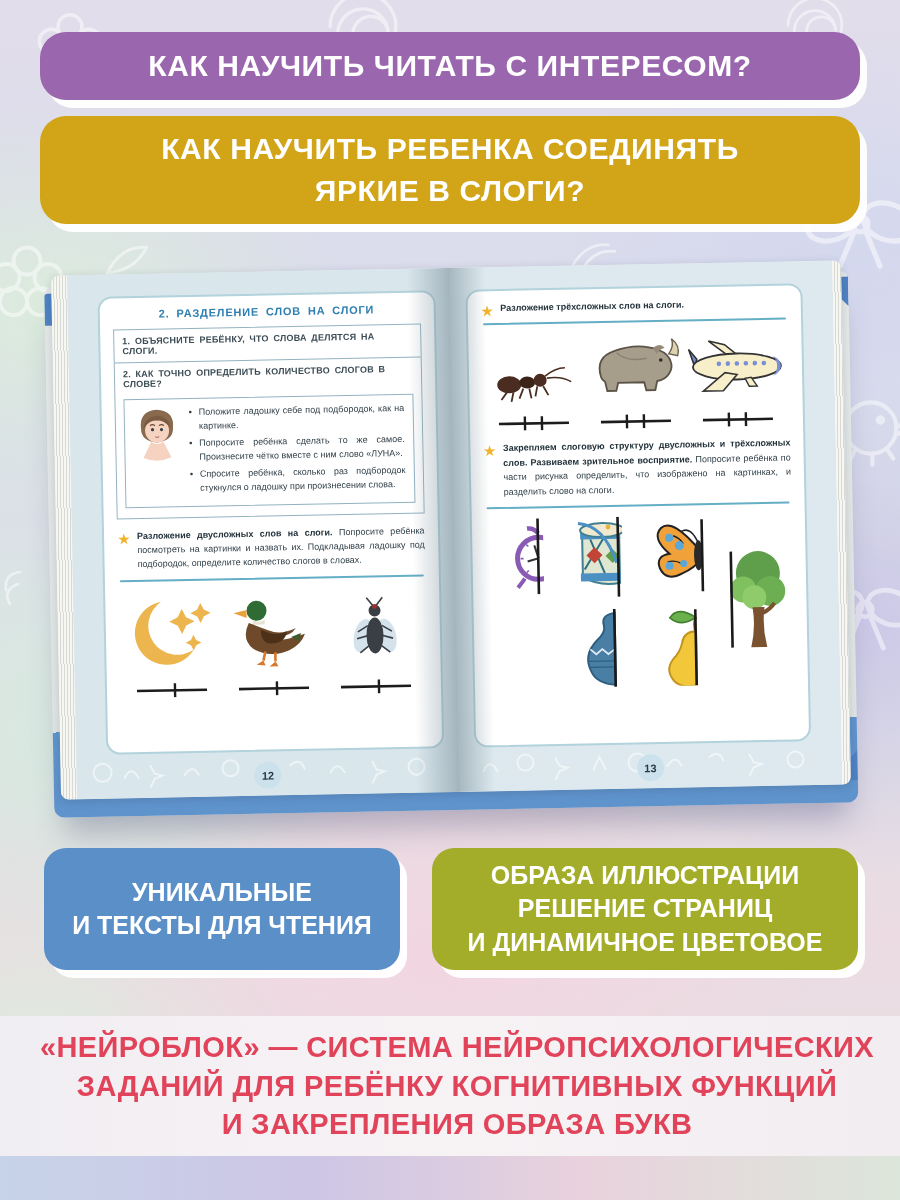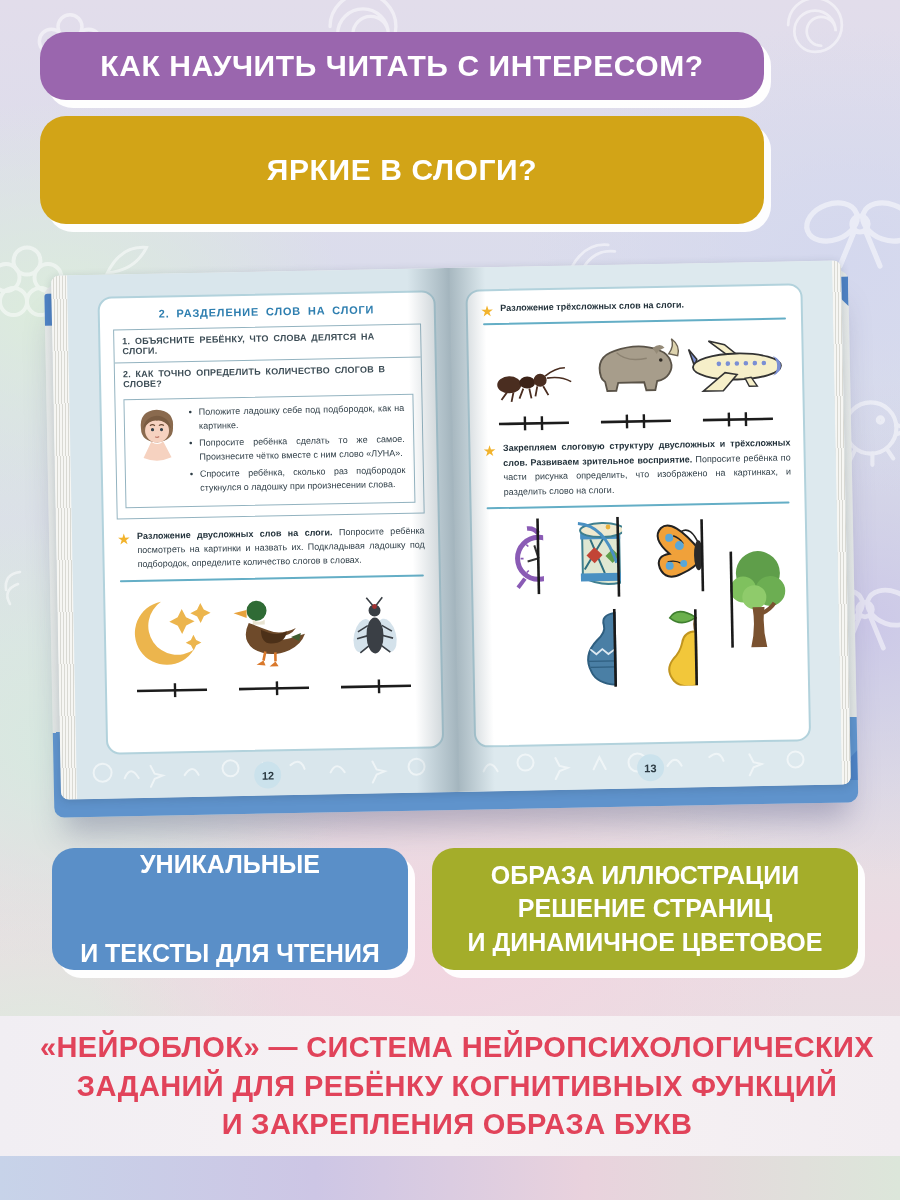--- a/index.html
+++ b/index.html
@@ -12,31 +12,31 @@
       radial-gradient(ellipse 430px 360px at 96% 52%, #ccc8e8 0%, rgba(204,200,232,0) 70%),
       radial-gradient(ellipse 520px 300px at 50% 80%, #f2d6e1 0%, rgba(242,214,225,0) 70%),
       radial-gradient(ellipse 380px 280px at 4% 88%, #dfe9df 0%, rgba(223,233,223,0) 70%),
       linear-gradient(180deg,#e2ddeb 0%,#d9dcec 28%,#dde4e4 55%,#ecdbe3 78%,#e3e3e2 100%);
   }
   .doodle{position:absolute;opacity:.5;pointer-events:none;}
   .doodle svg{display:block;}
   .doodle path,.doodle circle,.doodle ellipse{fill:none;stroke:#fff;stroke-width:2.6;stroke-linecap:round;}
 
   
-  .banner{position:absolute;left:40px;width:724px;border-radius:26px;
+  .banner{position:absolute;left:40px;width:820px;border-radius:26px;
     box-shadow:7px 8px 0 rgba(255,255,255,.95);
     display:flex;flex-direction:column;align-items:center;justify-content:center;
     color:#fff;font-weight:bold;text-align:center;}
   .banner-top{top:32px;height:68px;background:#9a66ae;font-size:30px;letter-spacing:.6px;}
   .banner-q{top:116px;height:108px;background:#d2a417;font-size:30px;line-height:1.4;letter-spacing:.6px;}
   .feature{position:absolute;top:848px;height:122px;border-radius:22px;
     box-shadow:7px 8px 0 rgba(255,255,255,.95);
     display:flex;flex-direction:column;align-items:center;justify-content:center;
     color:#fff;font-weight:bold;font-size:25px;line-height:1.34;text-align:center;}
-  .feature-blue{left:52px;width:356px;background:#5a8fc8;justify-content:space-between;}
+  .feature-blue{left:44px;width:356px;background:#5a8fc8;}
   .feature-green{left:432px;width:426px;background:#a4ad2a;}
 
   
   .neuro{position:absolute;left:0;top:1016px;width:900px;height:140px;
     background:linear-gradient(90deg,#f1eef3,#f7f2f4 50%,#f2edf1);
     display:flex;flex-direction:column;justify-content:center;text-align:center;}
   .neuro div{color:#e1435a;font-weight:bold;font-size:29px;line-height:1.34;letter-spacing:.4px;margin-left:14px;}
   .bottomband{position:absolute;left:0;top:1156px;width:900px;height:44px;
     background:linear-gradient(90deg,#c7d3e9,#cdc6e5 35%,#e9d2dd 65%,#dce6da);}
 
@@ -162,20 +162,21 @@
     <svg width="70" height="44" viewBox="0 0 60 40">
         <path d="M8 30 Q20 6 42 8 M20 28 Q30 12 48 14"></path>
       </svg>
   </div>
 
   <div class="banner banner-top">
     <div>КАК НАУЧИТЬ ЧИТАТЬ С ИНТЕРЕСОМ?</div>
   </div>
 
   <div class="banner banner-q">
+    <div>КАК НАУЧИТЬ РЕБЕНКА СОЕДИНЯТЬ</div>
     <div>ЯРКИЕ В СЛОГИ?</div>
   </div>
 
   <div class="book-area">
     <div class="cover">
       <div class="cover-tab"></div>
       <div class="tri tri-t"></div>
       <div class="tri tri-b"></div>
     </div>
     <div class="pages">

